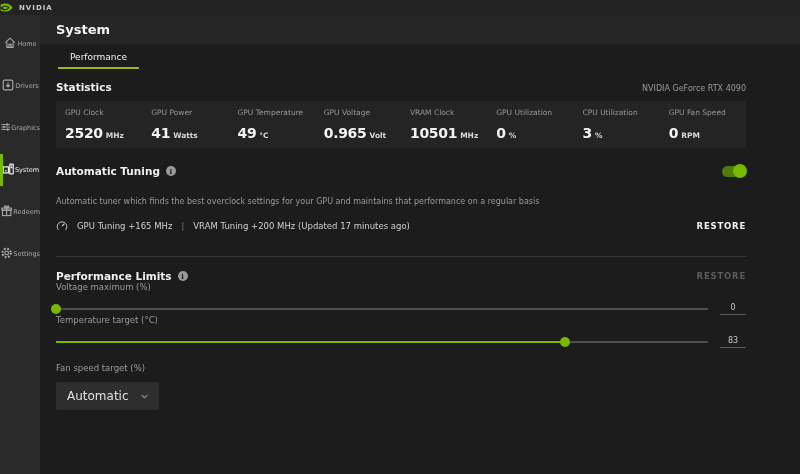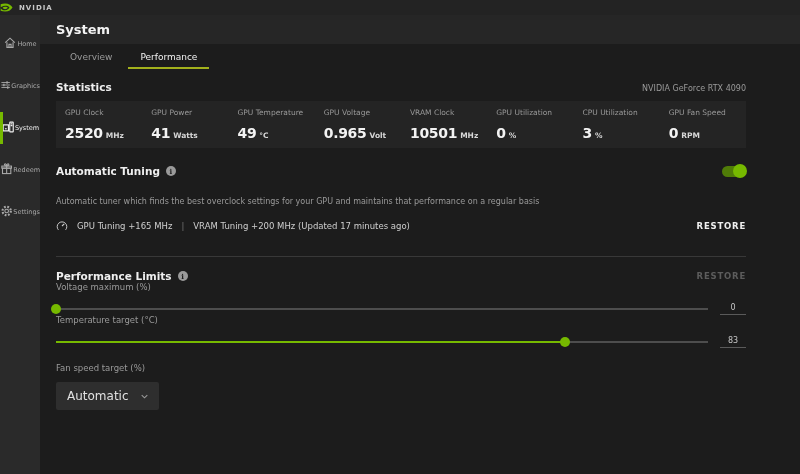--- a/index.html
+++ b/index.html
@@ -107,20 +107,28 @@
     <svg class="s-icon" viewBox="0 0 16 16" fill="none" stroke="currentColor" stroke-width="1.3">
       <path d="M2.5 7.5 L8 2.5 L13.5 7.5"></path>
         <path d="M4.5 7 V13 H11.5 V7"></path>
         <path d="M6.8 13 V9.5 H9.2 V13"></path>
     </svg>
     <span class="s-label">Home</span>
   </div>
   <div class="side-item">
 
     <svg class="s-icon" viewBox="0 0 16 16" fill="none" stroke="currentColor" stroke-width="1.3">
+      <rect x="2.5" y="2.5" width="11" height="11" rx="1.5"></rect>
+        <path d="M8 5 V10 M5.8 8 L8 10.2 L10.2 8"></path>
+    </svg>
+    <span class="s-label">Drivers</span>
+  </div>
+  <div class="side-item">
+
+    <svg class="s-icon" viewBox="0 0 16 16" fill="none" stroke="currentColor" stroke-width="1.3">
       <path d="M2 4.5 H14 M2 8 H14 M2 11.5 H14"></path>
       <path d="M10 2.8 V6.2 M5.5 6.3 V9.7 M11 9.8 V13.2" stroke-width="1.8"></path>
     </svg>
     <span class="s-label">Graphics</span>
   </div>
   <div class="side-item active">
     <span class="active-bar"></span>
     <svg class="s-icon" viewBox="0 0 16 16" fill="none" stroke="currentColor" stroke-width="1.3">
       <path d="M2.5 5.5 H8.5 V12.5 H2.5 Z"></path>
         <path d="M4.5 10 H6.5"></path>
@@ -147,21 +155,20 @@
     <span class="s-label">Settings</span>
   </div>
 </div>
 
 <div class="main">
   <div class="page-header">
     <span class="page-title">System</span>
   </div>
 
   <div class="tabs">
-    <div class="tab">Overview</div>
     <div class="tab active">Performance</div>
   </div>
 
   <div class="content">
 
     <div class="stats-head">
       <span class="section-title">Statistics</span>
       <span class="gpu-name">NVIDIA GeForce RTX 4090</span>
     </div>
     <div class="cards">

